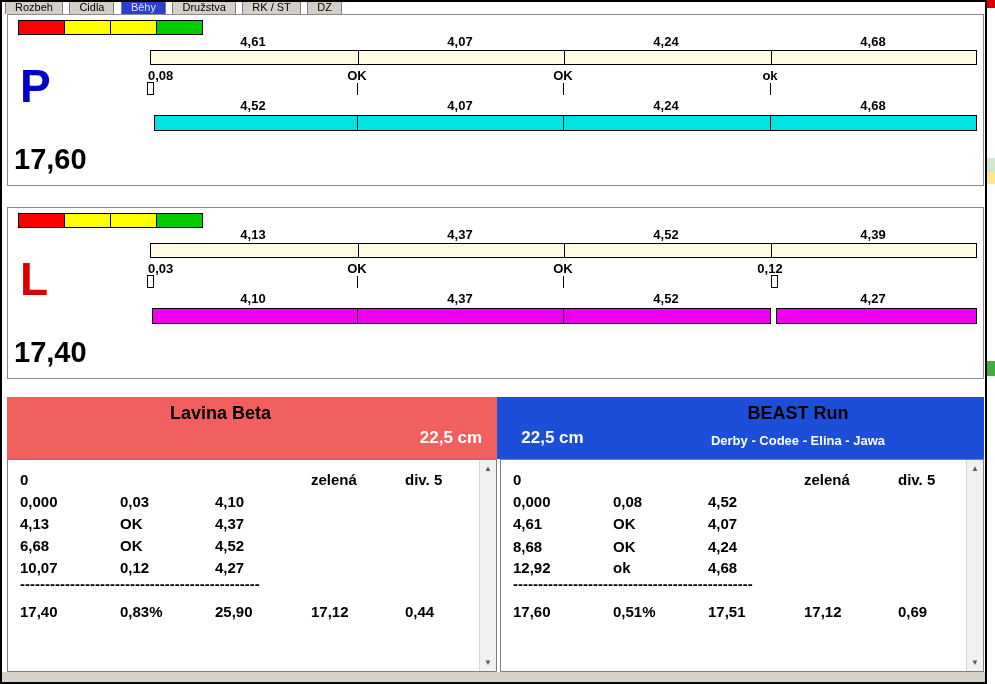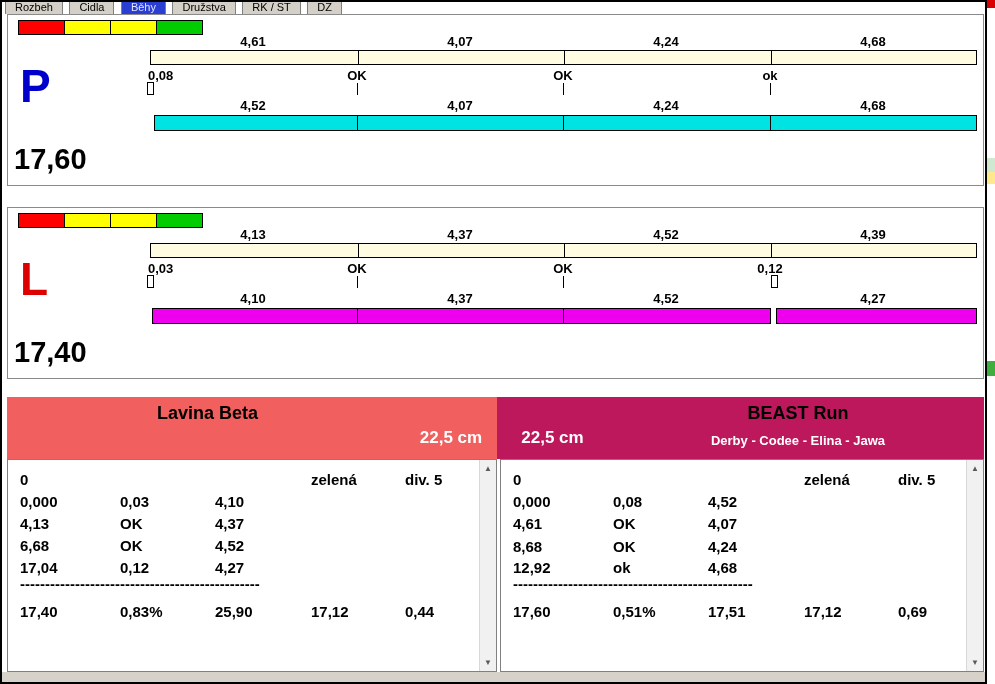--- a/index.html
+++ b/index.html
@@ -141,24 +141,24 @@
       <i class="cseg" style="left: 144px; width: 206px; background: rgb(238, 0, 238);"></i>
       <i class="cseg" style="left: 349px; width: 207px; background: rgb(238, 0, 238);"></i>
       <i class="cseg" style="left: 555px; width: 208px; background: rgb(238, 0, 238);"></i>
       <i class="cseg" style="left: 768px; width: 201px; background: rgb(238, 0, 238);"></i>
 
       <div class="lane-letter" style="color: rgb(221, 0, 0);">L</div>
       <div class="lane-total">17,40</div>
     </div>
 
     <div class="hdr hdr-left" style="background: rgb(242, 95, 95);">
-      <div class="team-name" style="left:4px;width:393px">Lavina Beta</div>
+      <div class="team-name" style="left:17px;width:393px">Lavina Beta</div>
       <div class="cm" style="left:400px;width:88px">22,5 cm</div>
     </div>
-    <div class="hdr hdr-right" style="background: #be185d;">
+    <div class="hdr hdr-right" style="background: #1d4ed8;">
       <div class="team-name" style="left:115px;width:372px">BEAST Run</div>
       <div class="dogs" style="left:115px;width:372px">Derby - Codee - Elina - Jawa</div>
       <div class="cm" style="left:8px;width:95px">22,5 cm</div>
     </div>
 
     <div class="datapanel dp-left">
       <div class="trow" style="top:11px">
         <span class="c1">0</span>
         <span class="c4">zelená</span>
         <span class="c5">div. 5</span>
@@ -172,21 +172,21 @@
         <span class="c1">4,13</span>
         <span class="c2">OK</span>
         <span class="c3">4,37</span>
       </div>
       <div class="trow" style="top:77px">
         <span class="c1">6,68</span>
         <span class="c2">OK</span>
         <span class="c3">4,52</span>
       </div>
       <div class="trow" style="top:99px">
-        <span class="c1">17,04</span>
+        <span class="c1">10,07</span>
         <span class="c2">0,12</span>
         <span class="c3">4,27</span>
       </div>
       <div class="sep" style="top:115px">------------------------------------------------</div>
       <div class="trow" style="top:143px">
         <span class="c1">17,40</span>
         <span class="c2">0,83%</span>
         <span class="c3">25,90</span>
         <span class="c4">17,12</span>
         <span class="c5">0,44</span>

